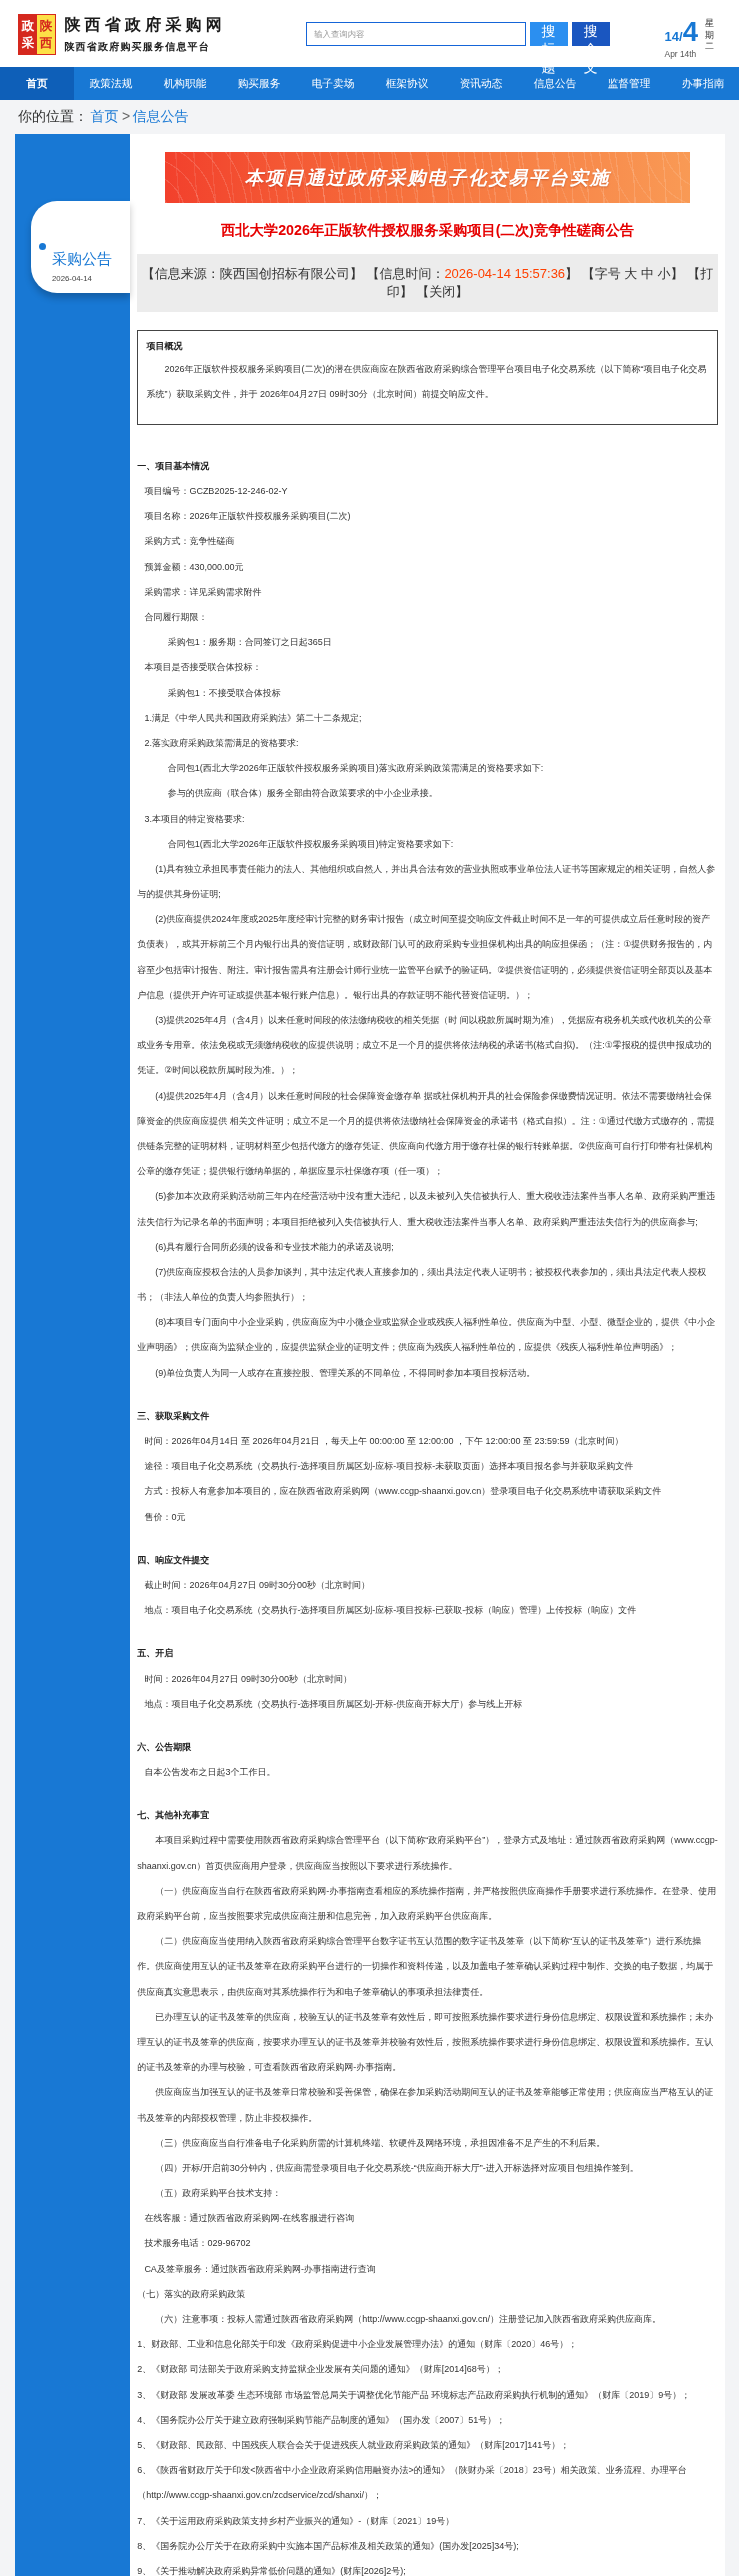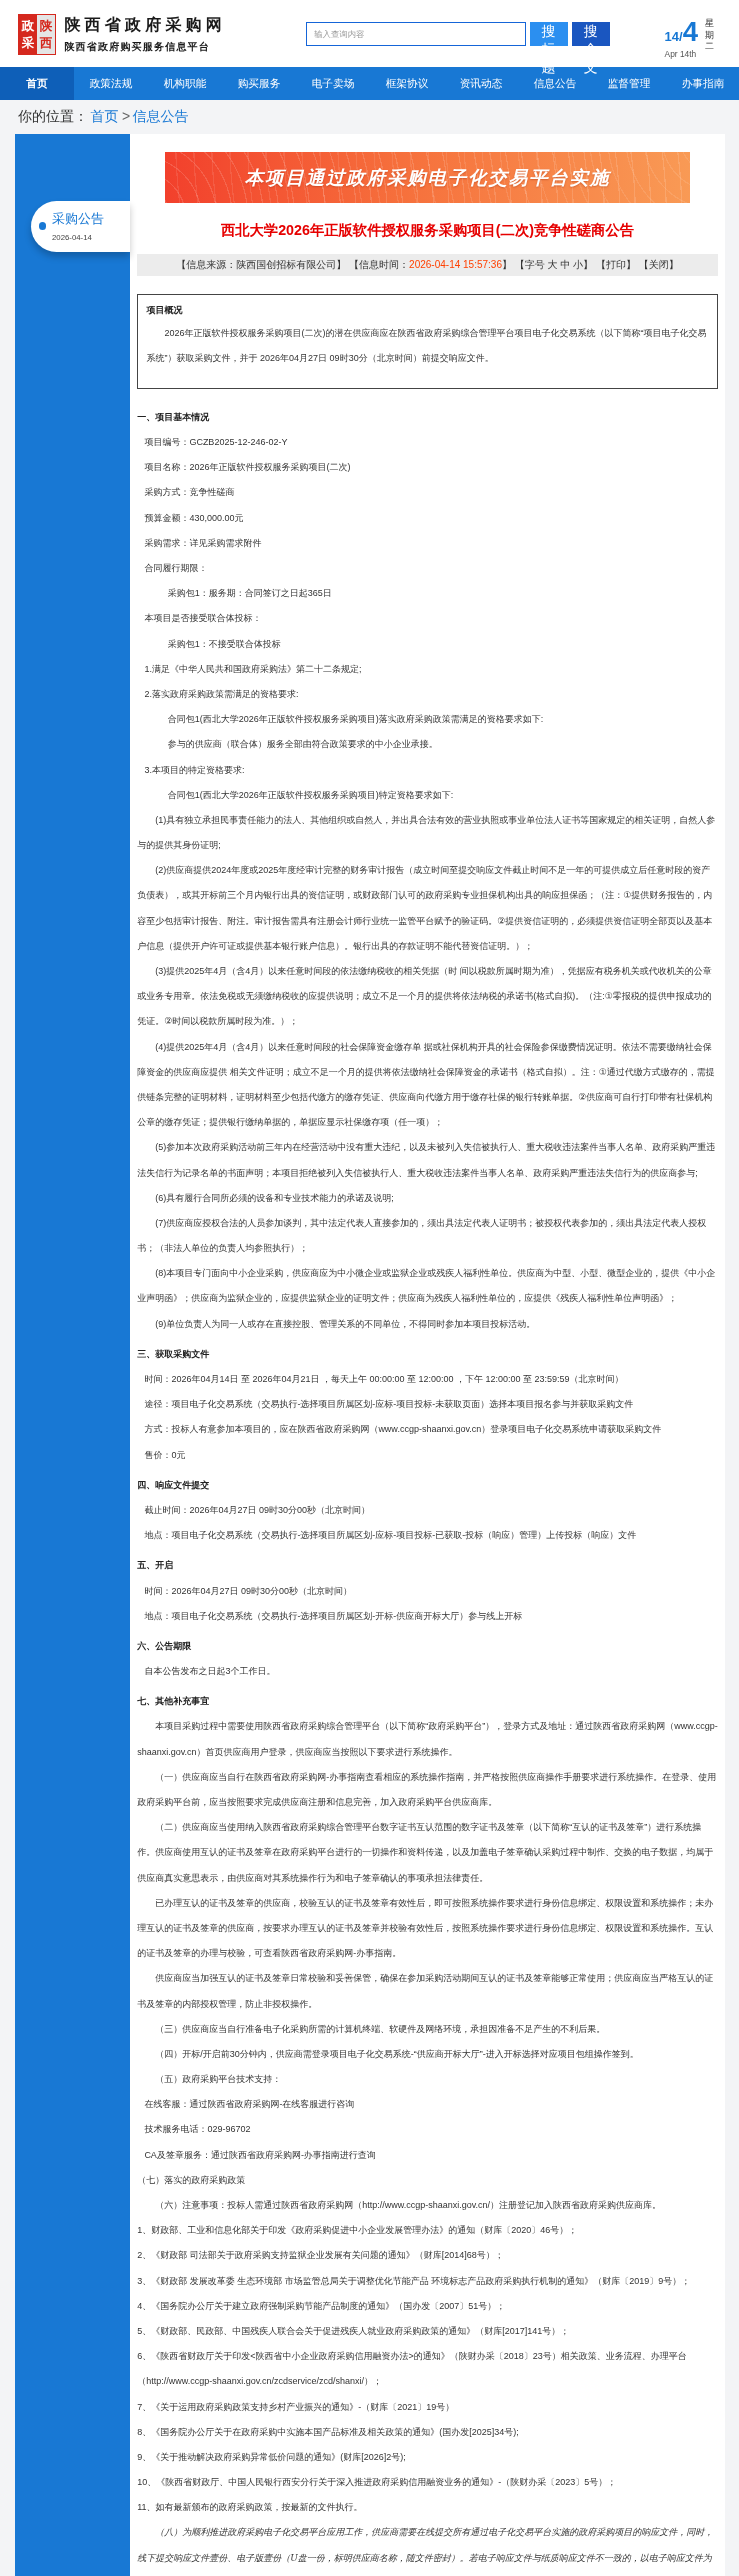--- a/index.html
+++ b/index.html
@@ -2,21 +2,21 @@
 <html style="font-size:9.6px"><head>
 <meta charset="utf-8">
 <style>
   * { box-sizing: border-box; }
   body { margin:0; background:#fff; font-family:"Liberation Sans","DejaVu Sans",sans-serif; color:#333; }
   .page { width:740px; margin:0 auto; }
 
   
   .header { height:67px; position:relative; background:#fff; }
   .logo-box { position:absolute; left:18px; top:14.3px; display:flex; align-items:center; gap:8.4px; }
-  .seal { display:flex; border:1.8px solid #d5281e; background:#e5e5e5; }
+  .seal { display:flex; border:1.8px solid #d5281e; background:#fde047; }
   .seal-col { width:18px; padding:3px 1.2px; text-align:center; font-weight:bold; font-size:12.5px; }
   .seal-col.red { background:#d5281e; color:#fff; }
   .seal-col.white { color:#d5281e; }
   .vtext { display:inline-block; width:1.1em; line-height:1.3; word-break:break-all; white-space:normal; }
   .site-title { font-size:16px; font-weight:bold; color:#1a1a1a; letter-spacing:4.2px; }
   .site-sub { font-size:10px; font-weight:bold; color:#1a1a1a; letter-spacing:1.2px; margin-top:4.2px; }
   .search-wrap { position:absolute; left:306px; top:21.5px; display:flex; align-items:stretch; }
   .search-input { width:220px; height:24.5px; border:1.2px solid #1565d8; padding:0 7.2px; font-size:8.4px; outline:none; color:#333; }
   .search-input::placeholder { color:#999; }
   .btn-search { height:24.5px; width:38px; border:none; color:#fff; font-size:14px; cursor:pointer; }
@@ -36,40 +36,40 @@
 
   
   .main-bg { background:#f3f4f6; padding-bottom:0; }
   .breadcrumb { padding:7.8px 0 6.6px 18px; font-size:14px; color:#333; }
   .crumb-link { color:#1878d4; cursor:pointer; margin-left:2.4px; }
   .crumb-sep { color:#666; margin-left:3.6px; }
   .layout { display:flex; margin:1.2px 15px 0 15px; padding-bottom:24px; align-items:stretch; }
   .side { width:115px; background:#1878d4; flex-shrink:0; }
   .side-tab { margin-top:67px; margin-left:15.5px; background:#fff; border-radius:26px 0 0 26px; padding:9.6px 4.8px 9.6px 21.5px; position:relative; box-shadow:0 4.8px 7.2px rgba(0,0,0,.22); cursor:pointer; }
   .dot { position:absolute; left:8.4px; top:50%; margin-top:-3.6px; width:7.2px; height:7.2px; border-radius:50%; background:#1878d4; }
-  .side-tab-label { color:#1878d4; font-size:13px; }
+  .side-tab-label { color:#1878d4; font-size:15px;margin-top:40px; }
   .side-tab-date { color:#444; font-size:7.8px; margin-top:4.8px; }
 
   .content { flex:1; background:#fff; padding:18px 6px 20px 6px; }
   .banner { margin:0 29px 6px; height:51px; background:linear-gradient(90deg,#f2402c,#f6703c 45%,#f99a55); position:relative; overflow:hidden; display:flex; align-items:center; justify-content:center; }
   .banner::before { content:""; position:absolute; inset:0;
     background:repeating-radial-gradient(circle at -5% 130%, rgba(255,255,255,.14) 0 1.2px, transparent 1.2px 15.5px),
                repeating-radial-gradient(circle at 105% -30%, rgba(255,255,255,.10) 0 1.2px, transparent 1.2px 18px); }
   .banner-text { position:relative; color:#fff; font-size:18.5px; font-weight:bold; font-style:italic; letter-spacing:1.8px; text-shadow:0 1.2px 1.8px rgba(140,30,0,.35); }
   .art-title { text-align:center; color:#e60000; font-size:14.3px; font-weight:bold; margin:18px 12px 14.3px; }
-  .meta { background:#ececec; text-align:center; font-size:10px; color:#333; padding:4px 0; margin:0 1.2px 18px; }
+  .meta { background:#ececec; text-align:center; font-size:13px; color:#333; padding:11px 0; margin:0 1.2px 18px; }
   .meta .time { color:#ff4000; }
   .meta-link { cursor:pointer; }
   .overview { border:0.6px solid #444; margin:0 1.2px 8.4px; padding:9.6px 8.4px 16.7px; }
   .overview-h { font-weight:bold; font-size:9px; color:#222; }
   .overview-p { font-size:9px; line-height:2.8; text-indent:2em; margin:3.6px 0 0; }
 
   .blocks { padding:2.4px 1.2px 0; font-size:9px; }
   .blk { margin:0; line-height:2.8; }
-  .blk.h { font-weight:bold; color:#222; margin-top:5px; }
+  .blk.h { font-weight:bold; color:#222; margin-top:18px; }
   .blk.p { padding-left:0.8em; }
   .blk.p0 { padding-left:0; }
   .blk.pp { padding-left:3.4em; }
   .blk.pi { text-indent:2em; }
   .blk.k { font-family:"DejaVu Serif","Liberation Serif",serif; font-style:italic; text-indent:2em; }
 </style>
 </head>
 <body>
 
 <div class="page">

